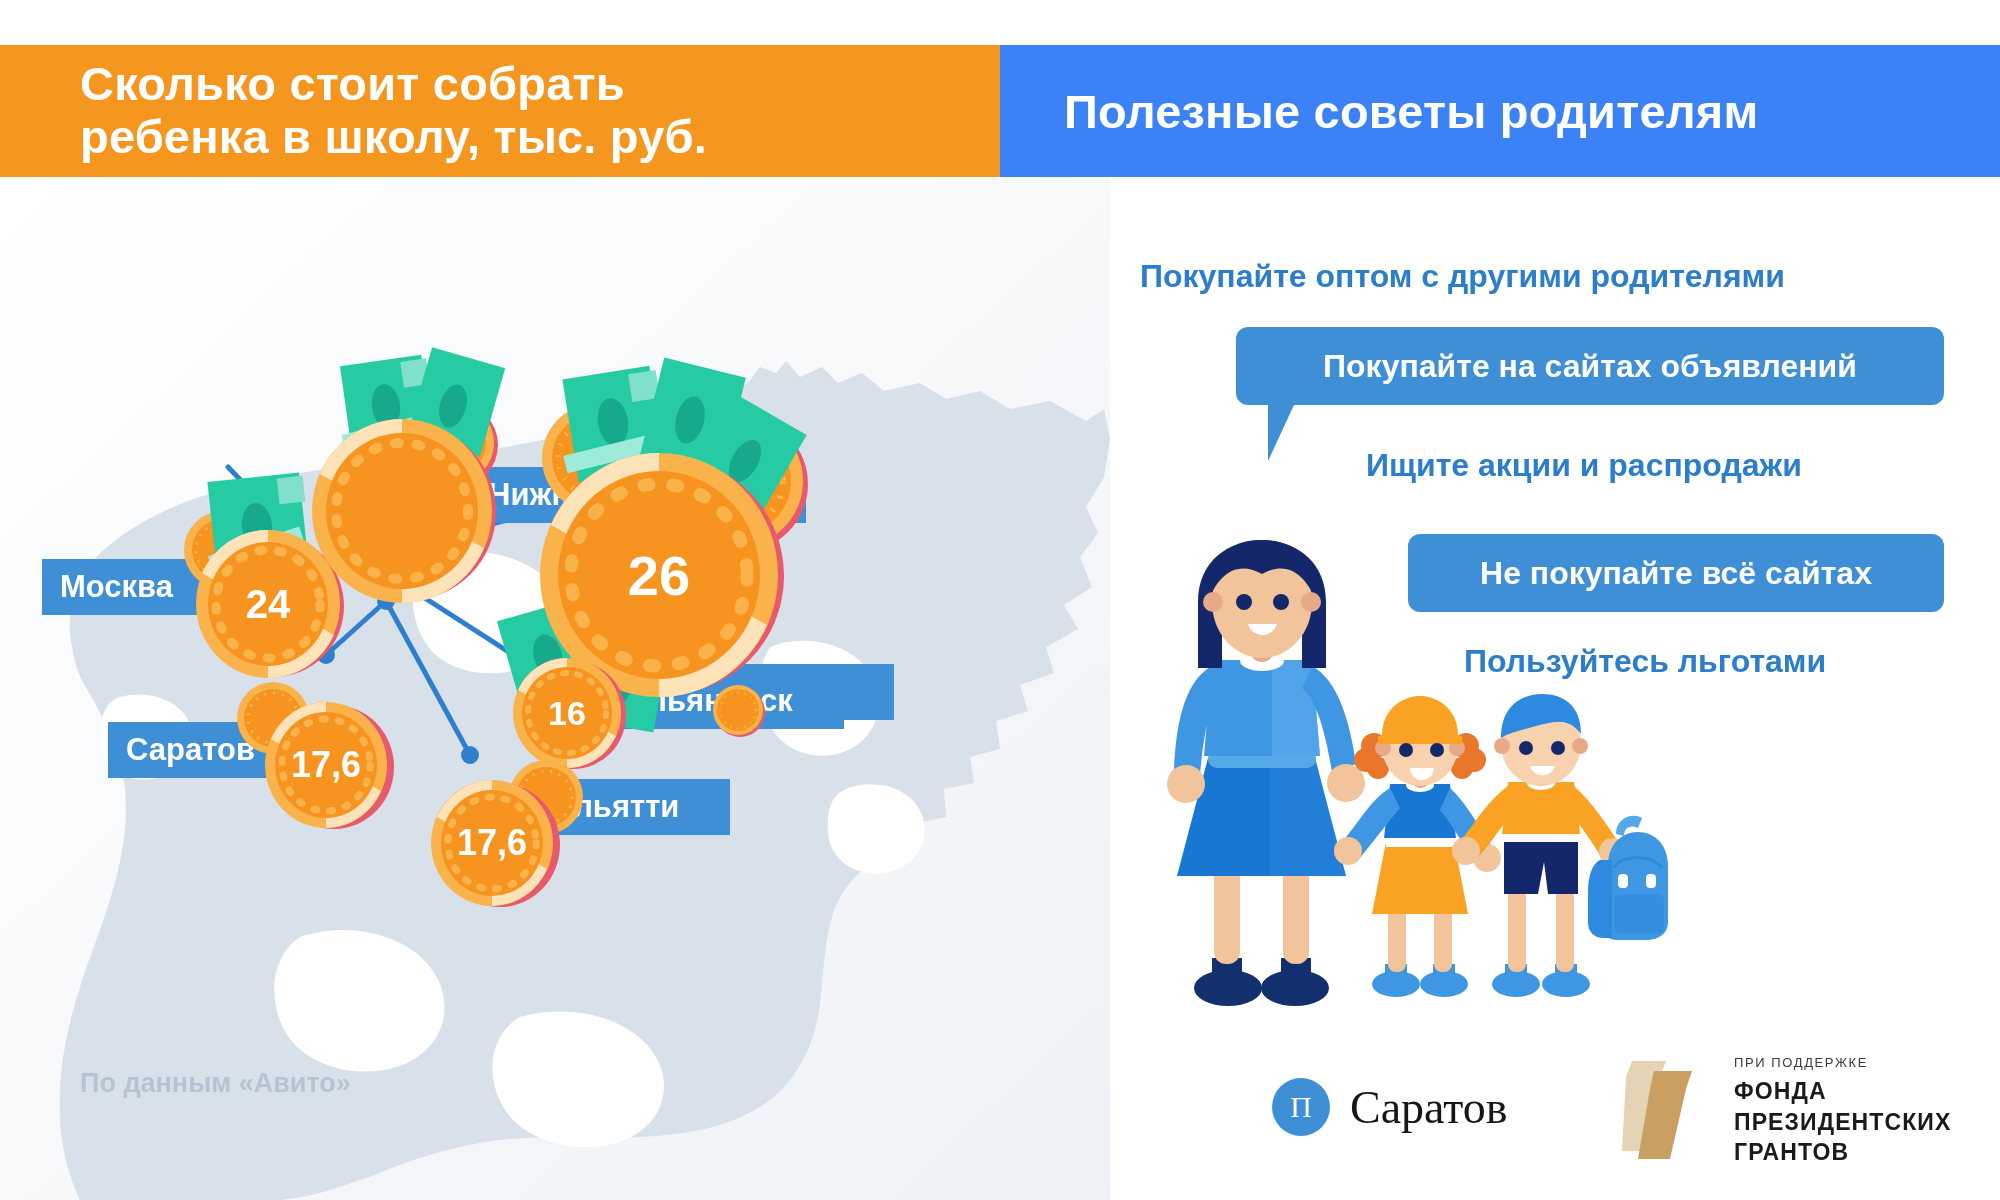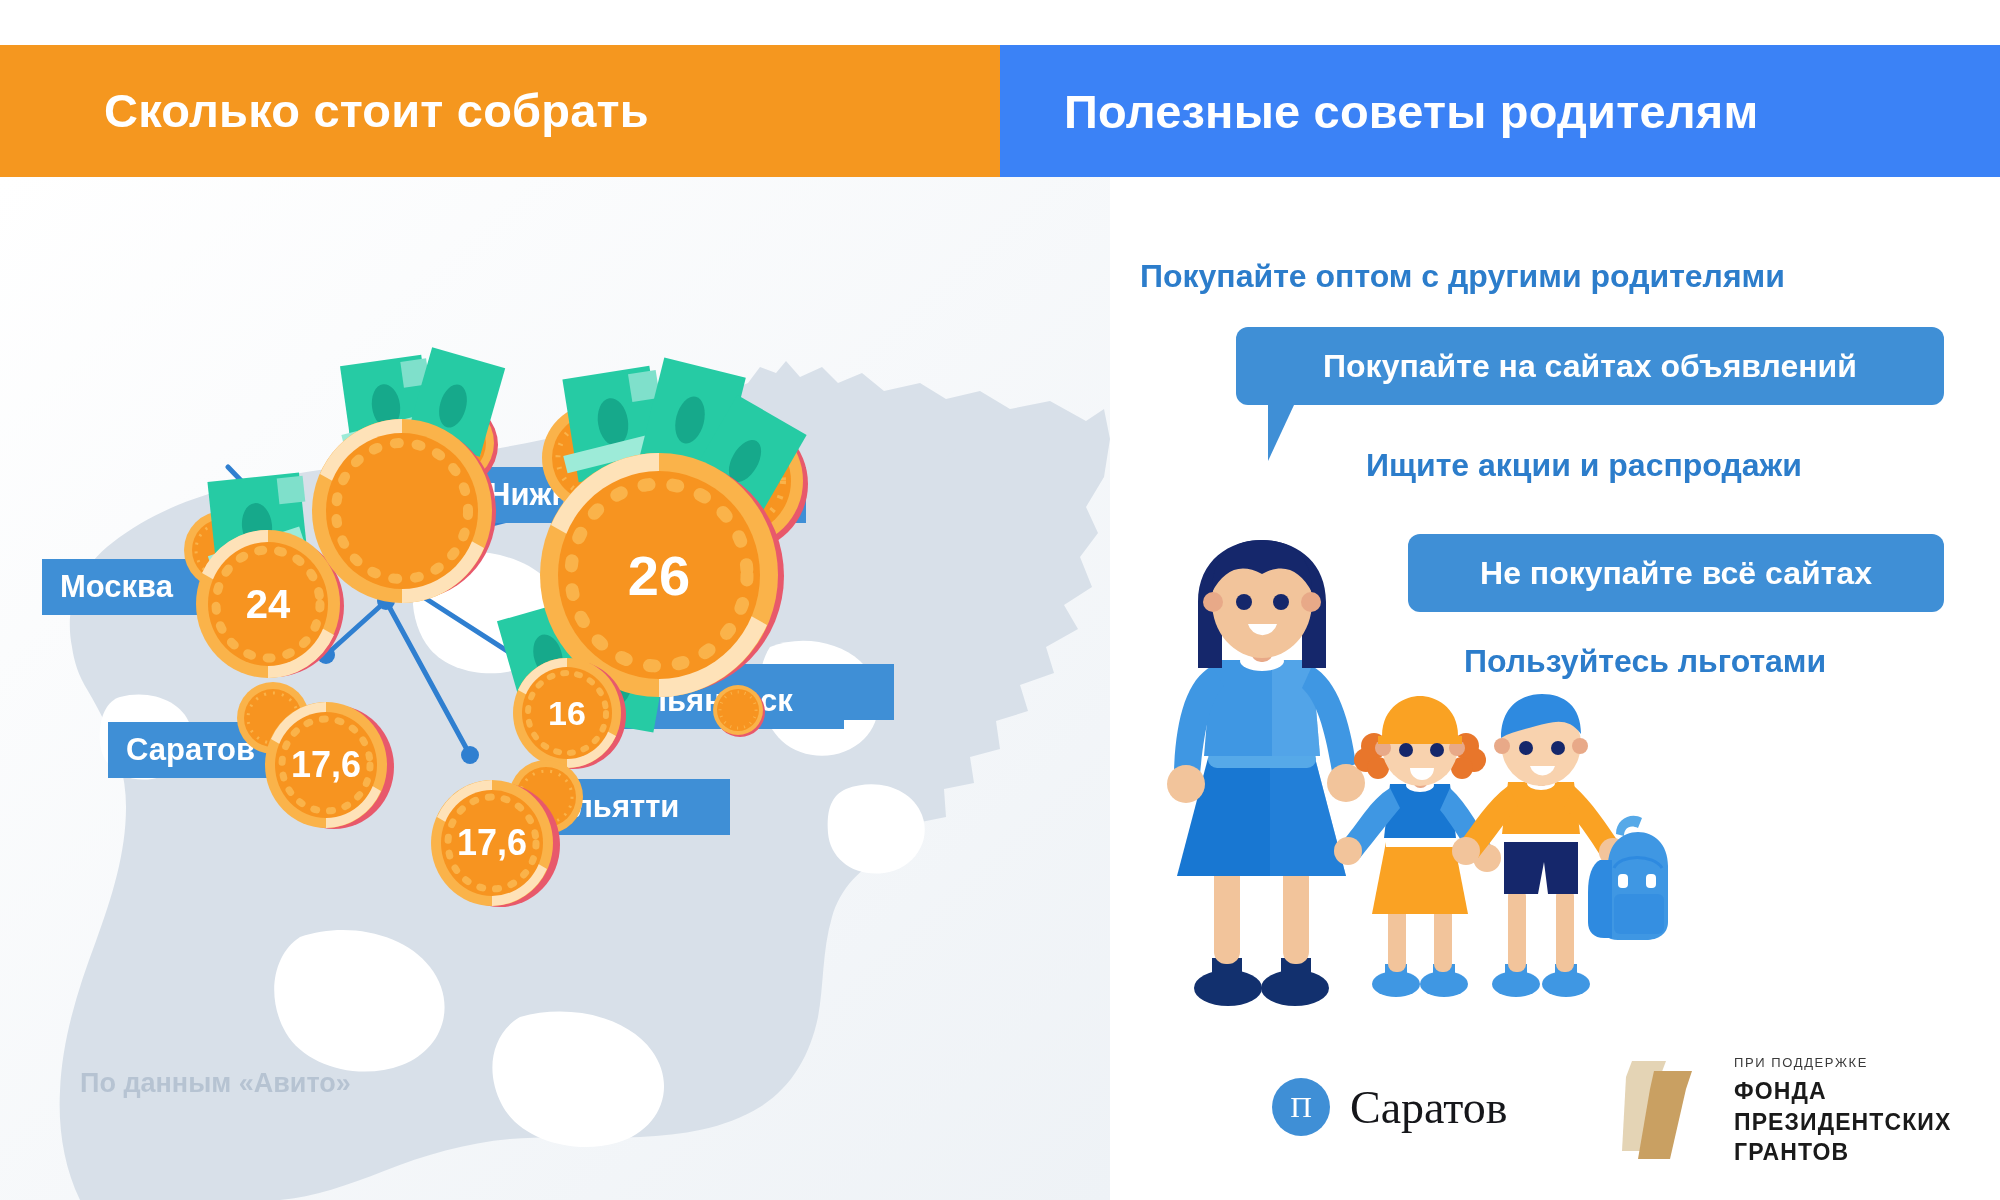--- a/index.html
+++ b/index.html
@@ -3,21 +3,21 @@
 <meta charset="utf-8">
 <style>
   html,body{margin:0;padding:0;background:#fff;}
   body{width:2000px;height:1200px;position:relative;overflow:hidden;
        font-family:"Liberation Sans","DejaVu Sans",sans-serif;}
 
   .root{position:absolute;inset:0;background:#ffffff;}
 
   
   .hdr{position:absolute;top:45px;height:132px;display:flex;align-items:center;}
-  .hdr-orange{left:0;width:1000px;background:#F5971F;padding-left:24px;}
+  .hdr-orange{left:0;width:1000px;background:#F5971F;}
   .hdr-blue{left:1000px;width:1000px;background:#3b82f6;}
   .hdr-orange .htxt{color:#fff;font-size:47px;font-weight:bold;line-height:1.12;
         padding-left:80px;letter-spacing:.2px;}
   .hdr-blue .htxt{color:#fff;font-size:47px;font-weight:bold;padding-left:64px;letter-spacing:.2px;}
 
   
   .map-panel{position:absolute;left:0;top:177px;width:1110px;height:1023px;overflow:hidden;}
   .map-svg{position:absolute;left:0;top:0;}
 
   
@@ -68,20 +68,21 @@
   .fam{position:absolute;}
 </style>
 </head>
 <body>
 
 <div class="root">
 
   <div class="hdr hdr-orange">
     <div class="htxt">
       <div>Сколько стоит собрать</div>
+      <div>ребенка в школу, тыс. руб.</div>
     </div>
   </div>
   <div class="hdr hdr-blue">
     <div class="htxt">Полезные советы родителям</div>
   </div>
 
   <div class="map-panel">
 
     <svg class="map-svg" width="1110" height="1023" viewBox="0 0 1110 1023">
       <defs>

